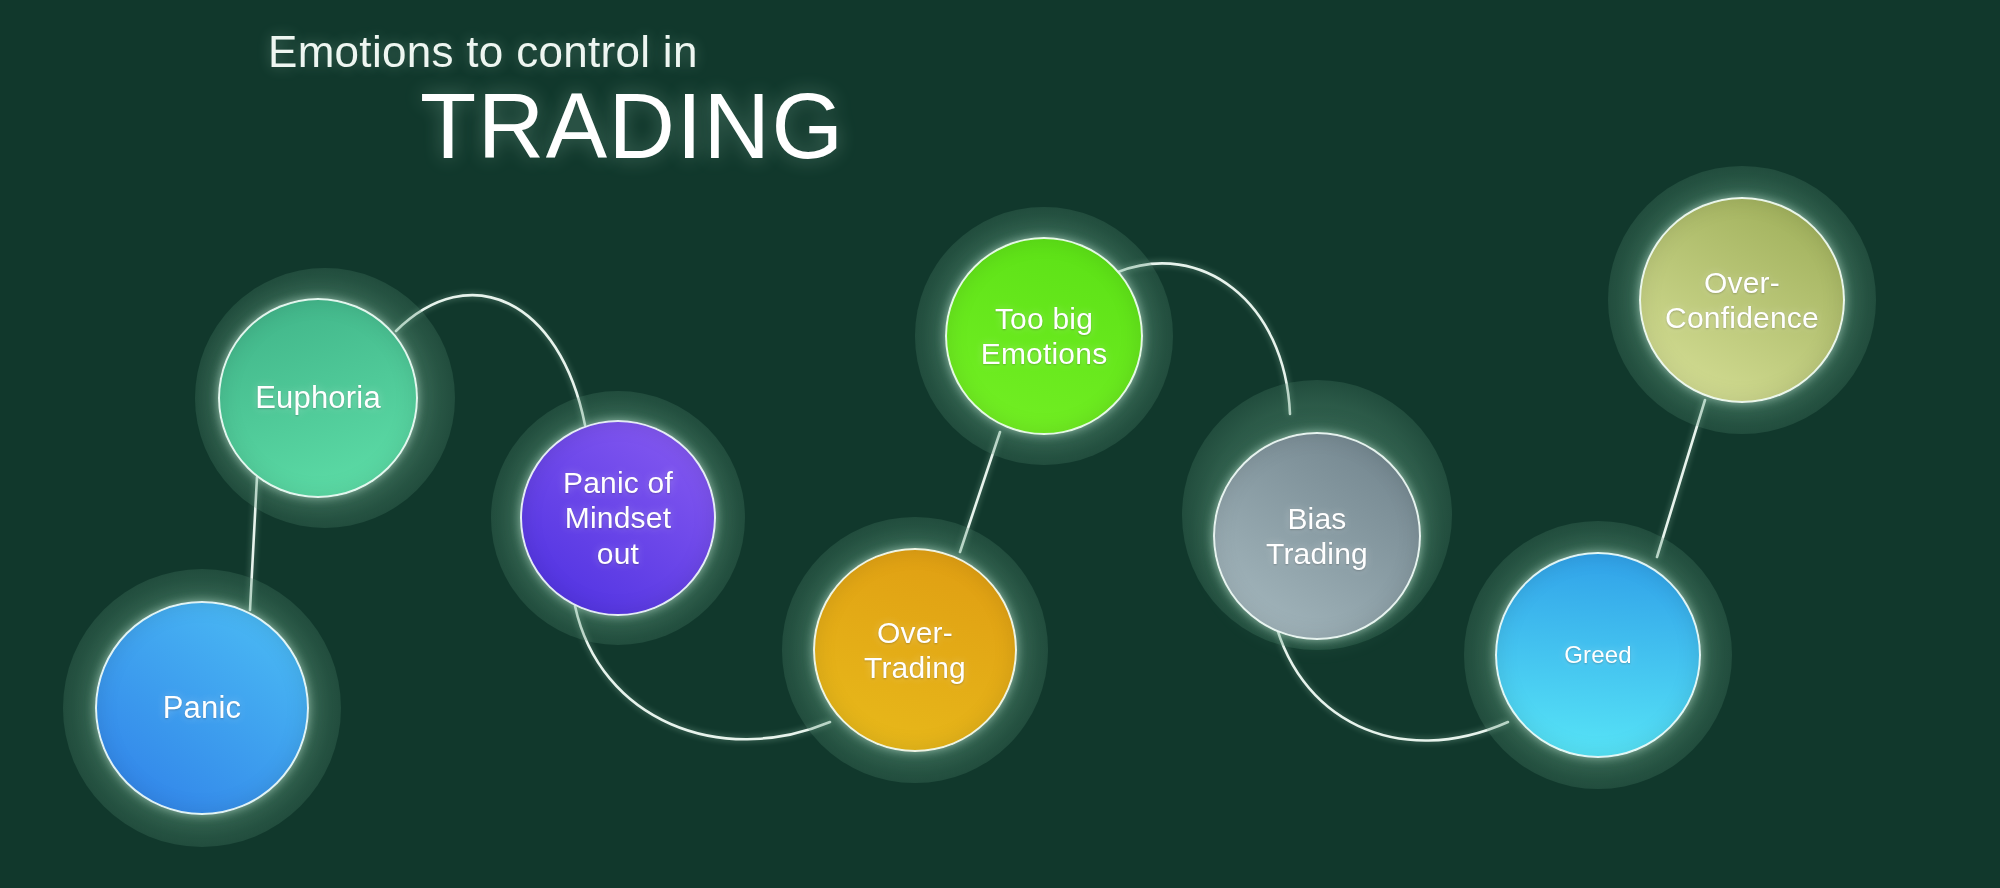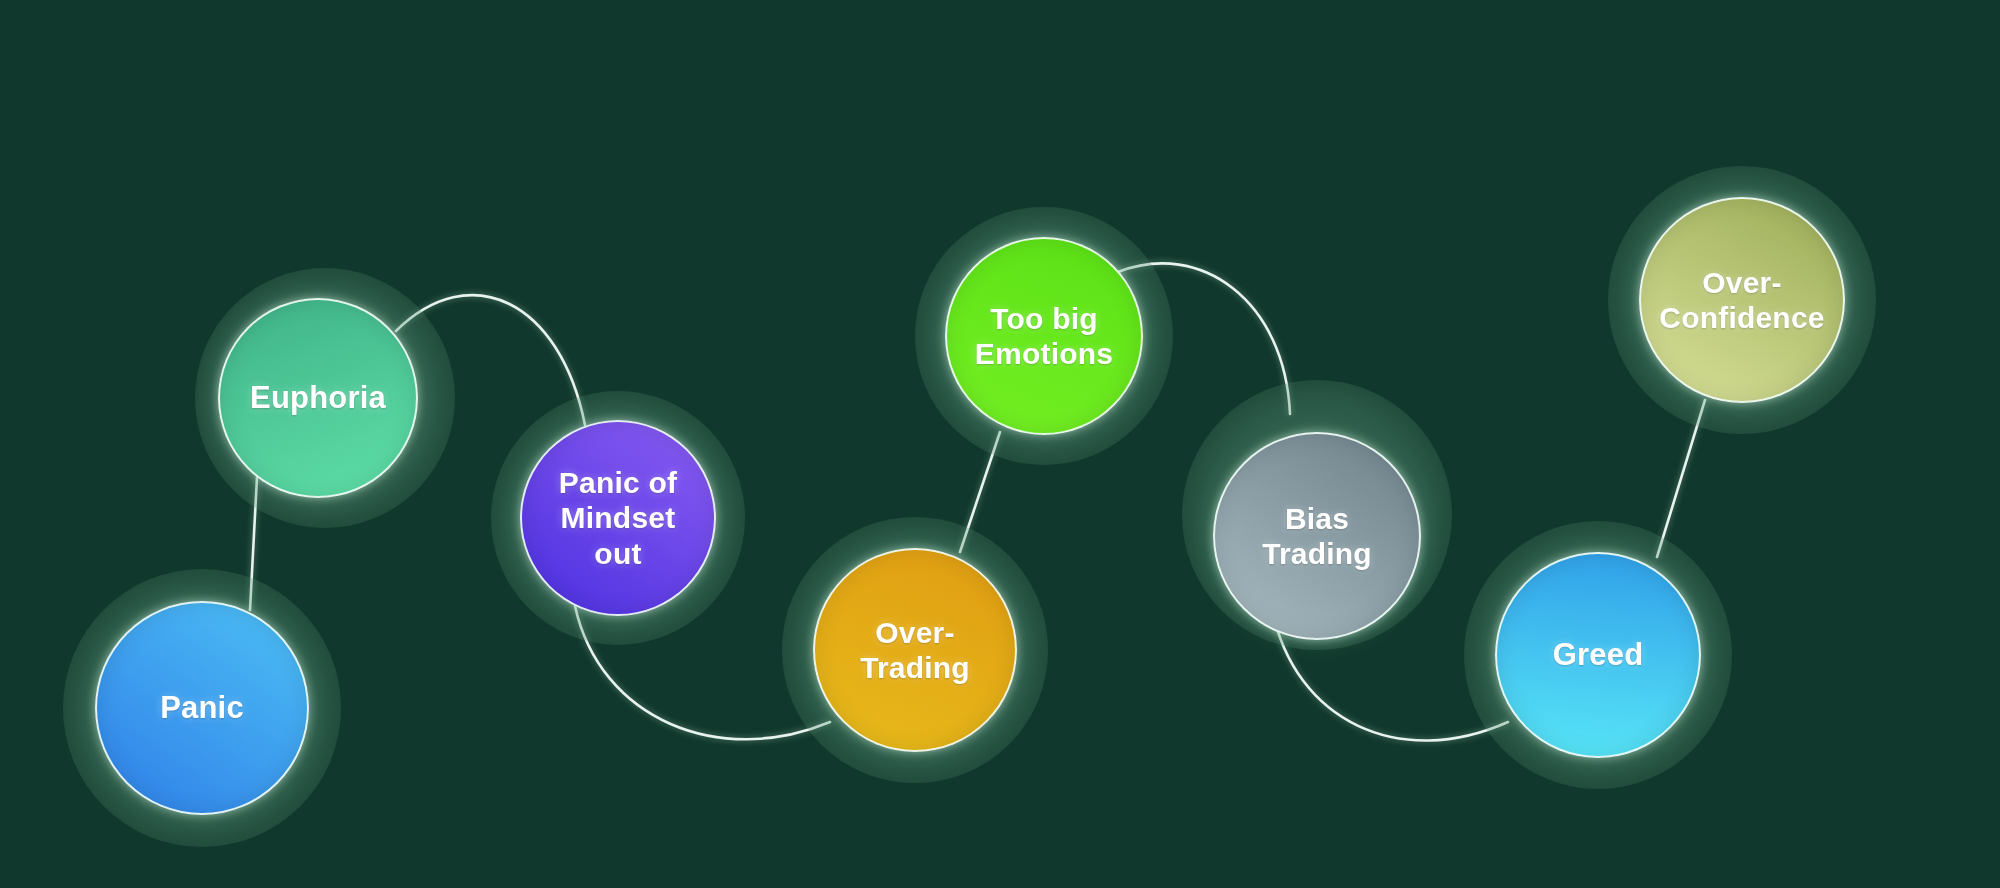--- a/index.html
+++ b/index.html
@@ -45,30 +45,34 @@
     border:2.5px solid rgba(238,250,244,.93);
     box-shadow:
        0 0 10px rgba(214,248,230,.55),
        0 0 26px rgba(160,225,195,.20),
        inset 0 0 22px rgba(0,0,0,.10);
     display:flex;align-items:center;justify-content:center;
     box-sizing:border-box;
   }
   .label{
     color:#ffffff;text-align:center;line-height:1.17;
-    letter-spacing:.2px;font-weight:700;
+    letter-spacing:.2px;font-weight:400;
     text-shadow:0 0 9px rgba(255,255,255,.30),0 1px 2px rgba(0,0,0,.22);
     padding:0 6px;
   }
 </style>
 </head>
 <body>
 
 <div id="stage">
 
+  <div class="title-block">
+    <div class="title-line1">Emotions to control in</div>
+    <div class="title-line2">TRADING</div>
+  </div>
 
   <svg id="links" viewBox="0 0 2000 888" preserveAspectRatio="none">
       <path d="M 257 477 L 250 610" stroke="#e7f3ec"></path>
       <path d="M 396 331 C 470 258 560 300 585 425" stroke="#e7f3ec"></path>
       <path d="M 575 606 C 600 720 720 768 830 722" stroke="#e7f3ec"></path>
       <path d="M 960 552 L 1000 432" stroke="#e7f3ec"></path>
       <path d="M 1118 272 C 1200 240 1285 300 1290 414" stroke="#e7f3ec"></path>
       <path d="M 1272 609 C 1295 722 1400 770 1508 722" stroke="#e7f3ec"></path>
       <path d="M 1657 557 L 1705 400" stroke="#e7f3ec"></path>
     </svg>
@@ -123,21 +127,21 @@
         <div class="disc" style="left: 1213px; top: 432px; width: 208px; height: 208px; background: linear-gradient(215deg, rgb(109, 128, 137) 0%, rgb(169, 188, 194) 100%);">
           <div class="label" style="font-size: 30px;">
             <div>Bias</div>
             <div>Trading</div>
           </div>
         </div>
       </div>
       <div class="node">
         <div class="halo" style="left: 1464.1px; top: 521.1px; width: 267.8px; height: 267.8px;"></div>
         <div class="disc" style="left: 1495px; top: 552px; width: 206px; height: 206px; background: linear-gradient(185deg, rgb(47, 159, 232) 0%, rgb(88, 230, 247) 100%);">
-          <div class="label" style="font-size: 31px;">
+          <div class="label" style="font-size: 24px;">
             <div>Greed</div>
           </div>
         </div>
       </div>
       <div class="node">
         <div class="halo" style="left: 1608.1px; top: 166.1px; width: 267.8px; height: 267.8px;"></div>
         <div class="disc" style="left: 1639px; top: 197px; width: 206px; height: 206px; background: linear-gradient(210deg, rgb(154, 171, 85) 0%, rgb(217, 226, 154) 100%);">
           <div class="label" style="font-size: 30px;">
             <div>Over-</div>
             <div>Confidence</div>

